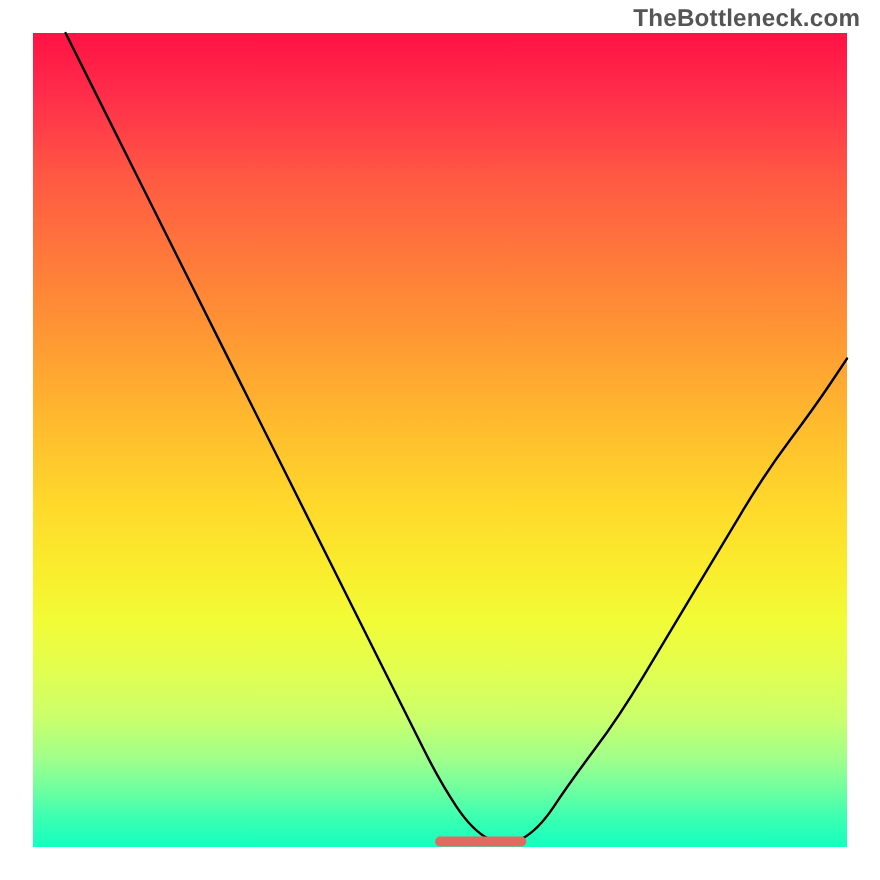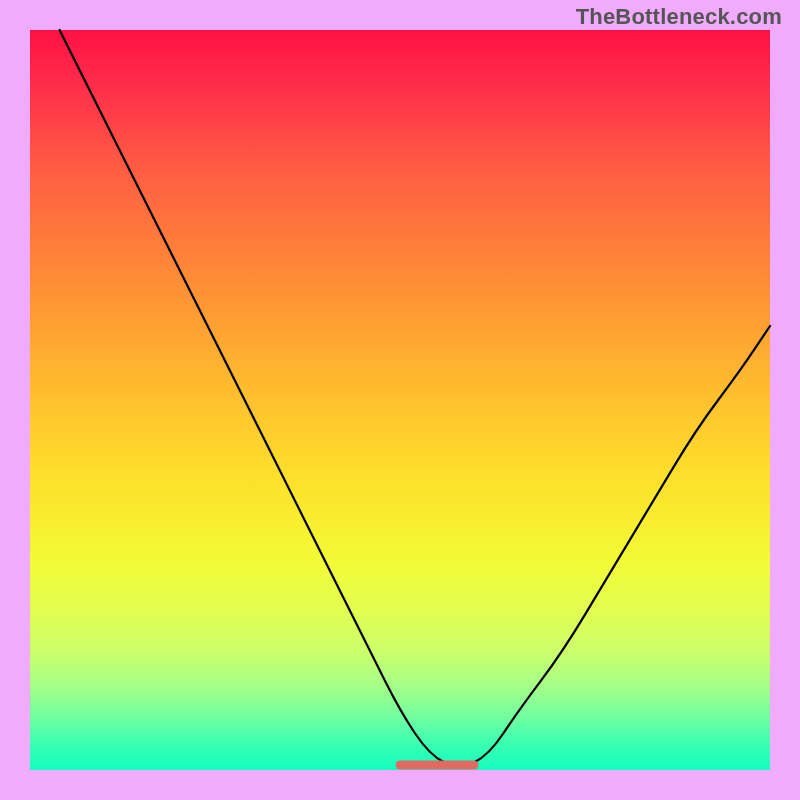--- a/index.html
+++ b/index.html
@@ -8,21 +8,21 @@
     width: 800px;
     height: 800px;
     background: #000;
     overflow: hidden;
     font-family: Arial, Helvetica, sans-serif;
   }
   .frame {
     position: relative;
     width: 800px;
     height: 800px;
-    background: #f0abfc;
+    background: #ffffff;
   }
   .watermark {
     position: absolute;
     top: 4px;
     right: 18px;
     color: #555;
     font-size: 22px;
     font-weight: 600;
     letter-spacing: 0.2px;
     user-select: none;

